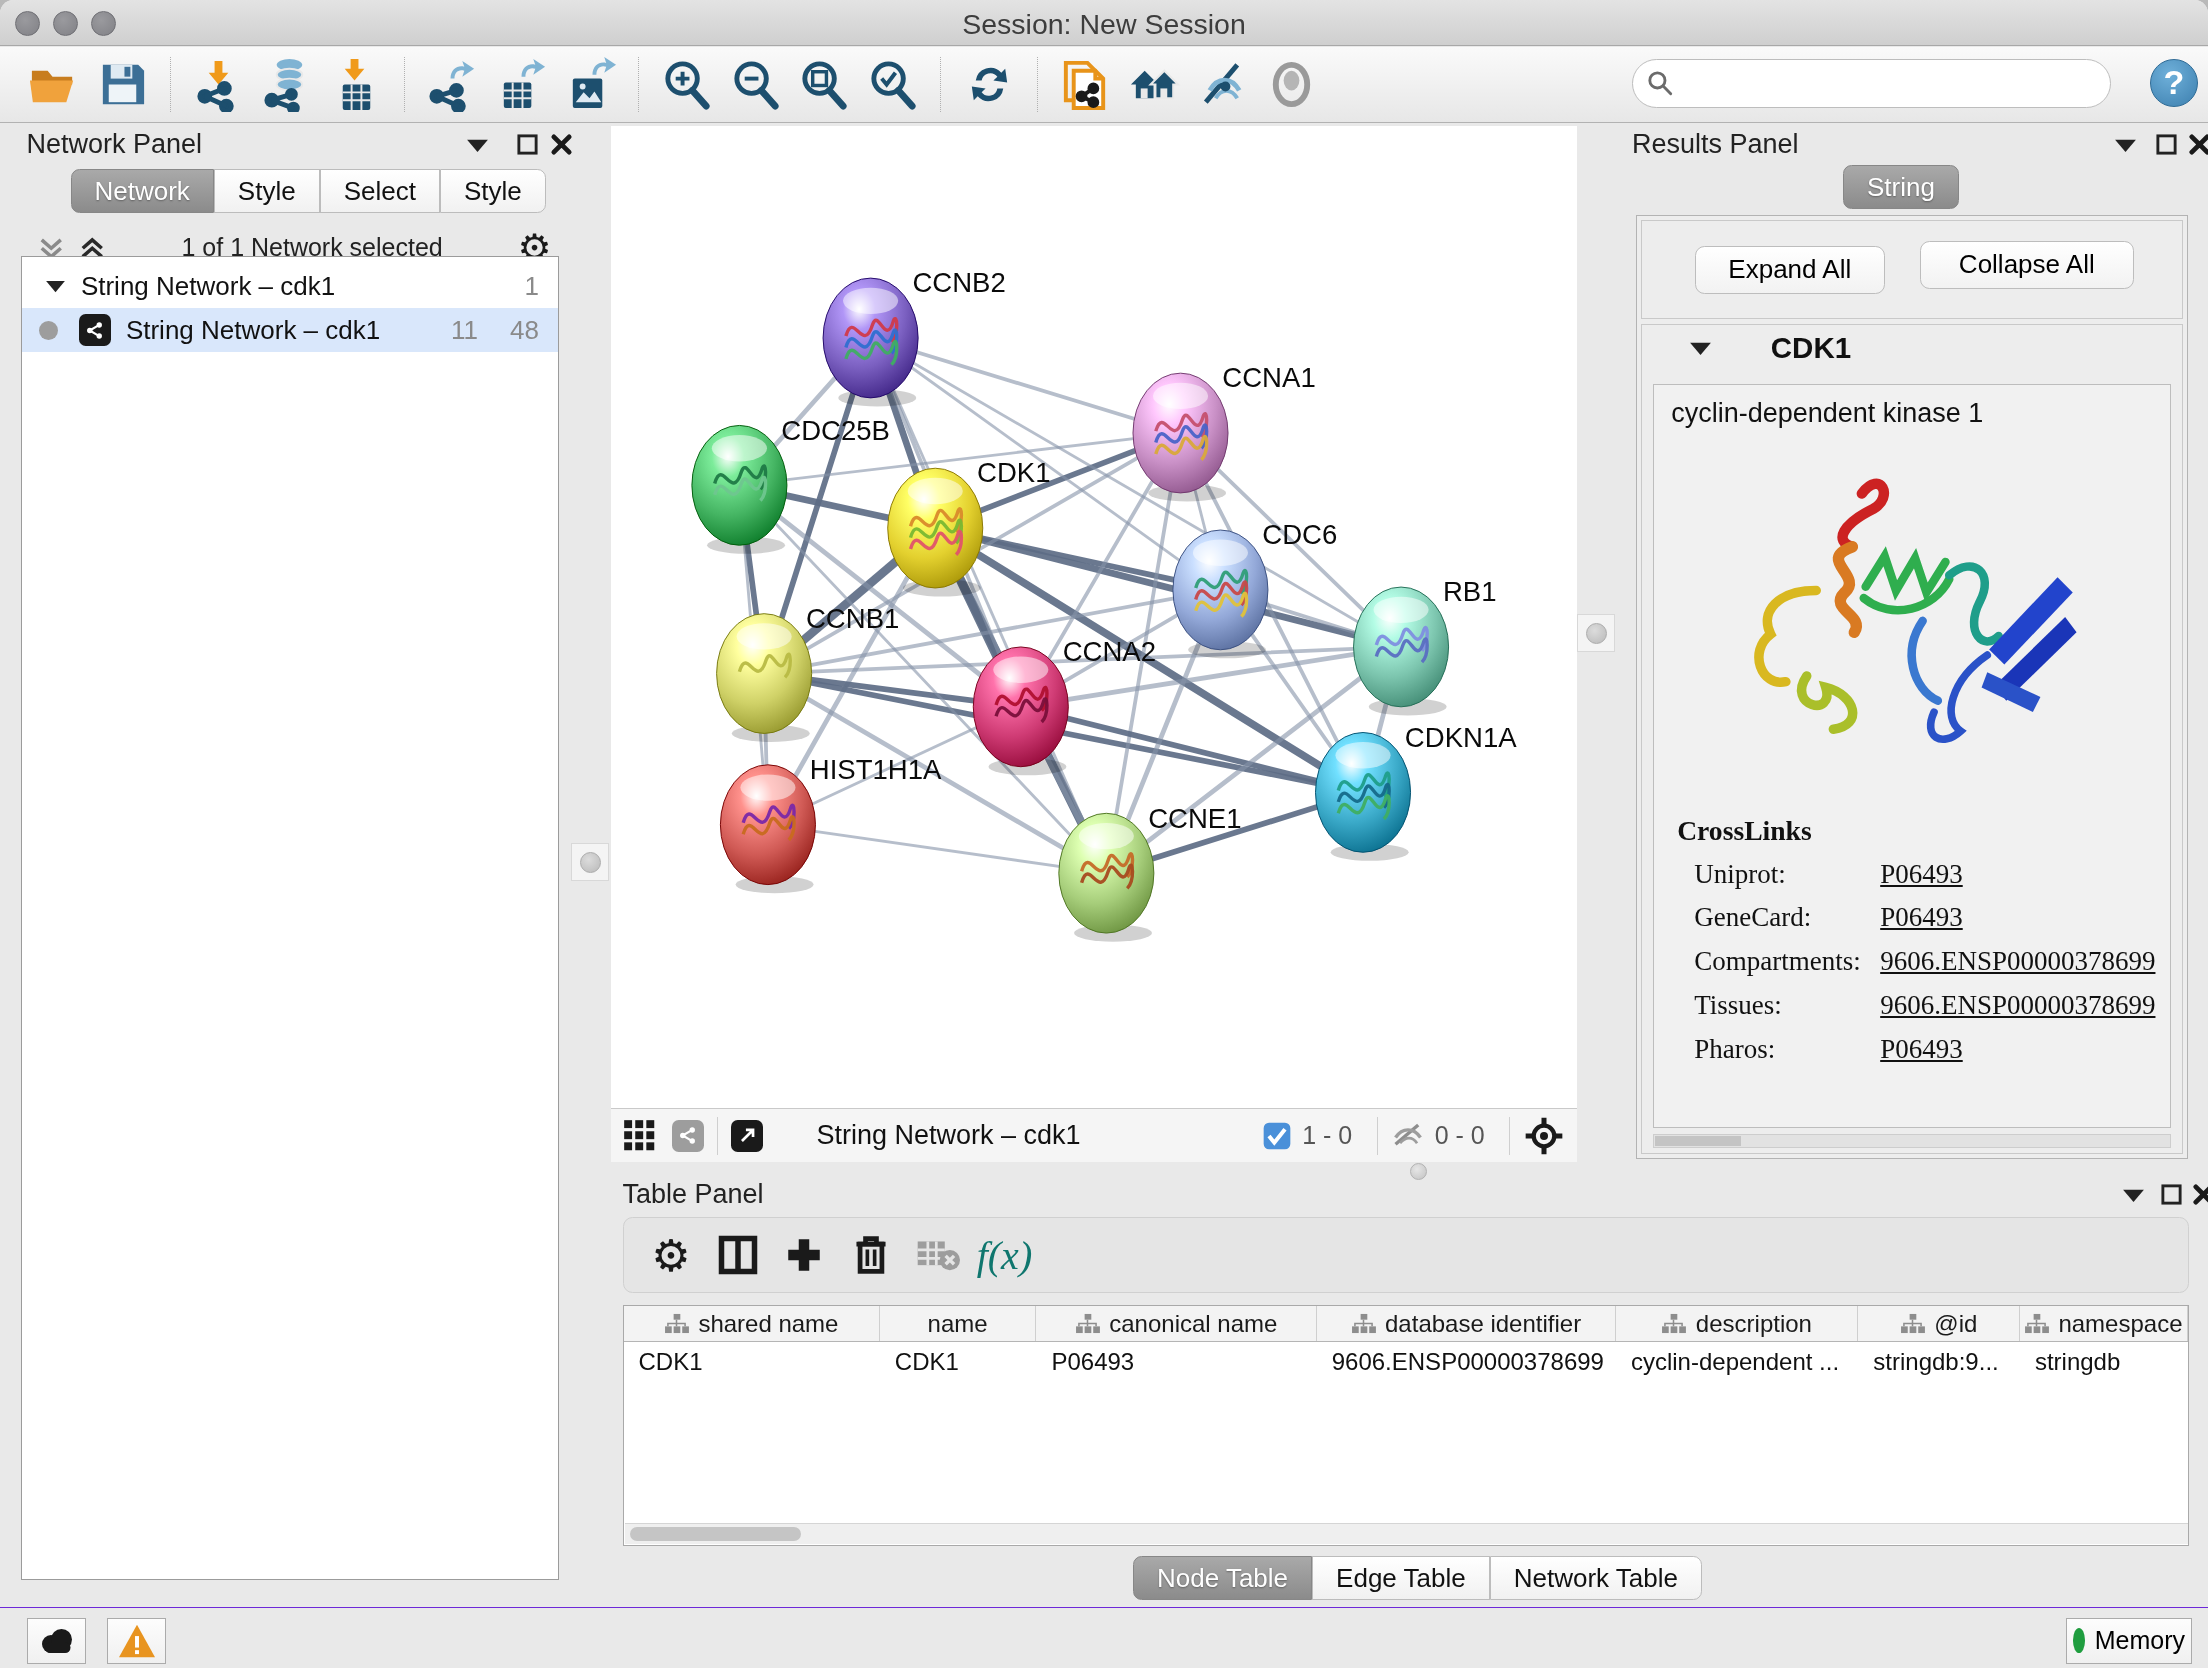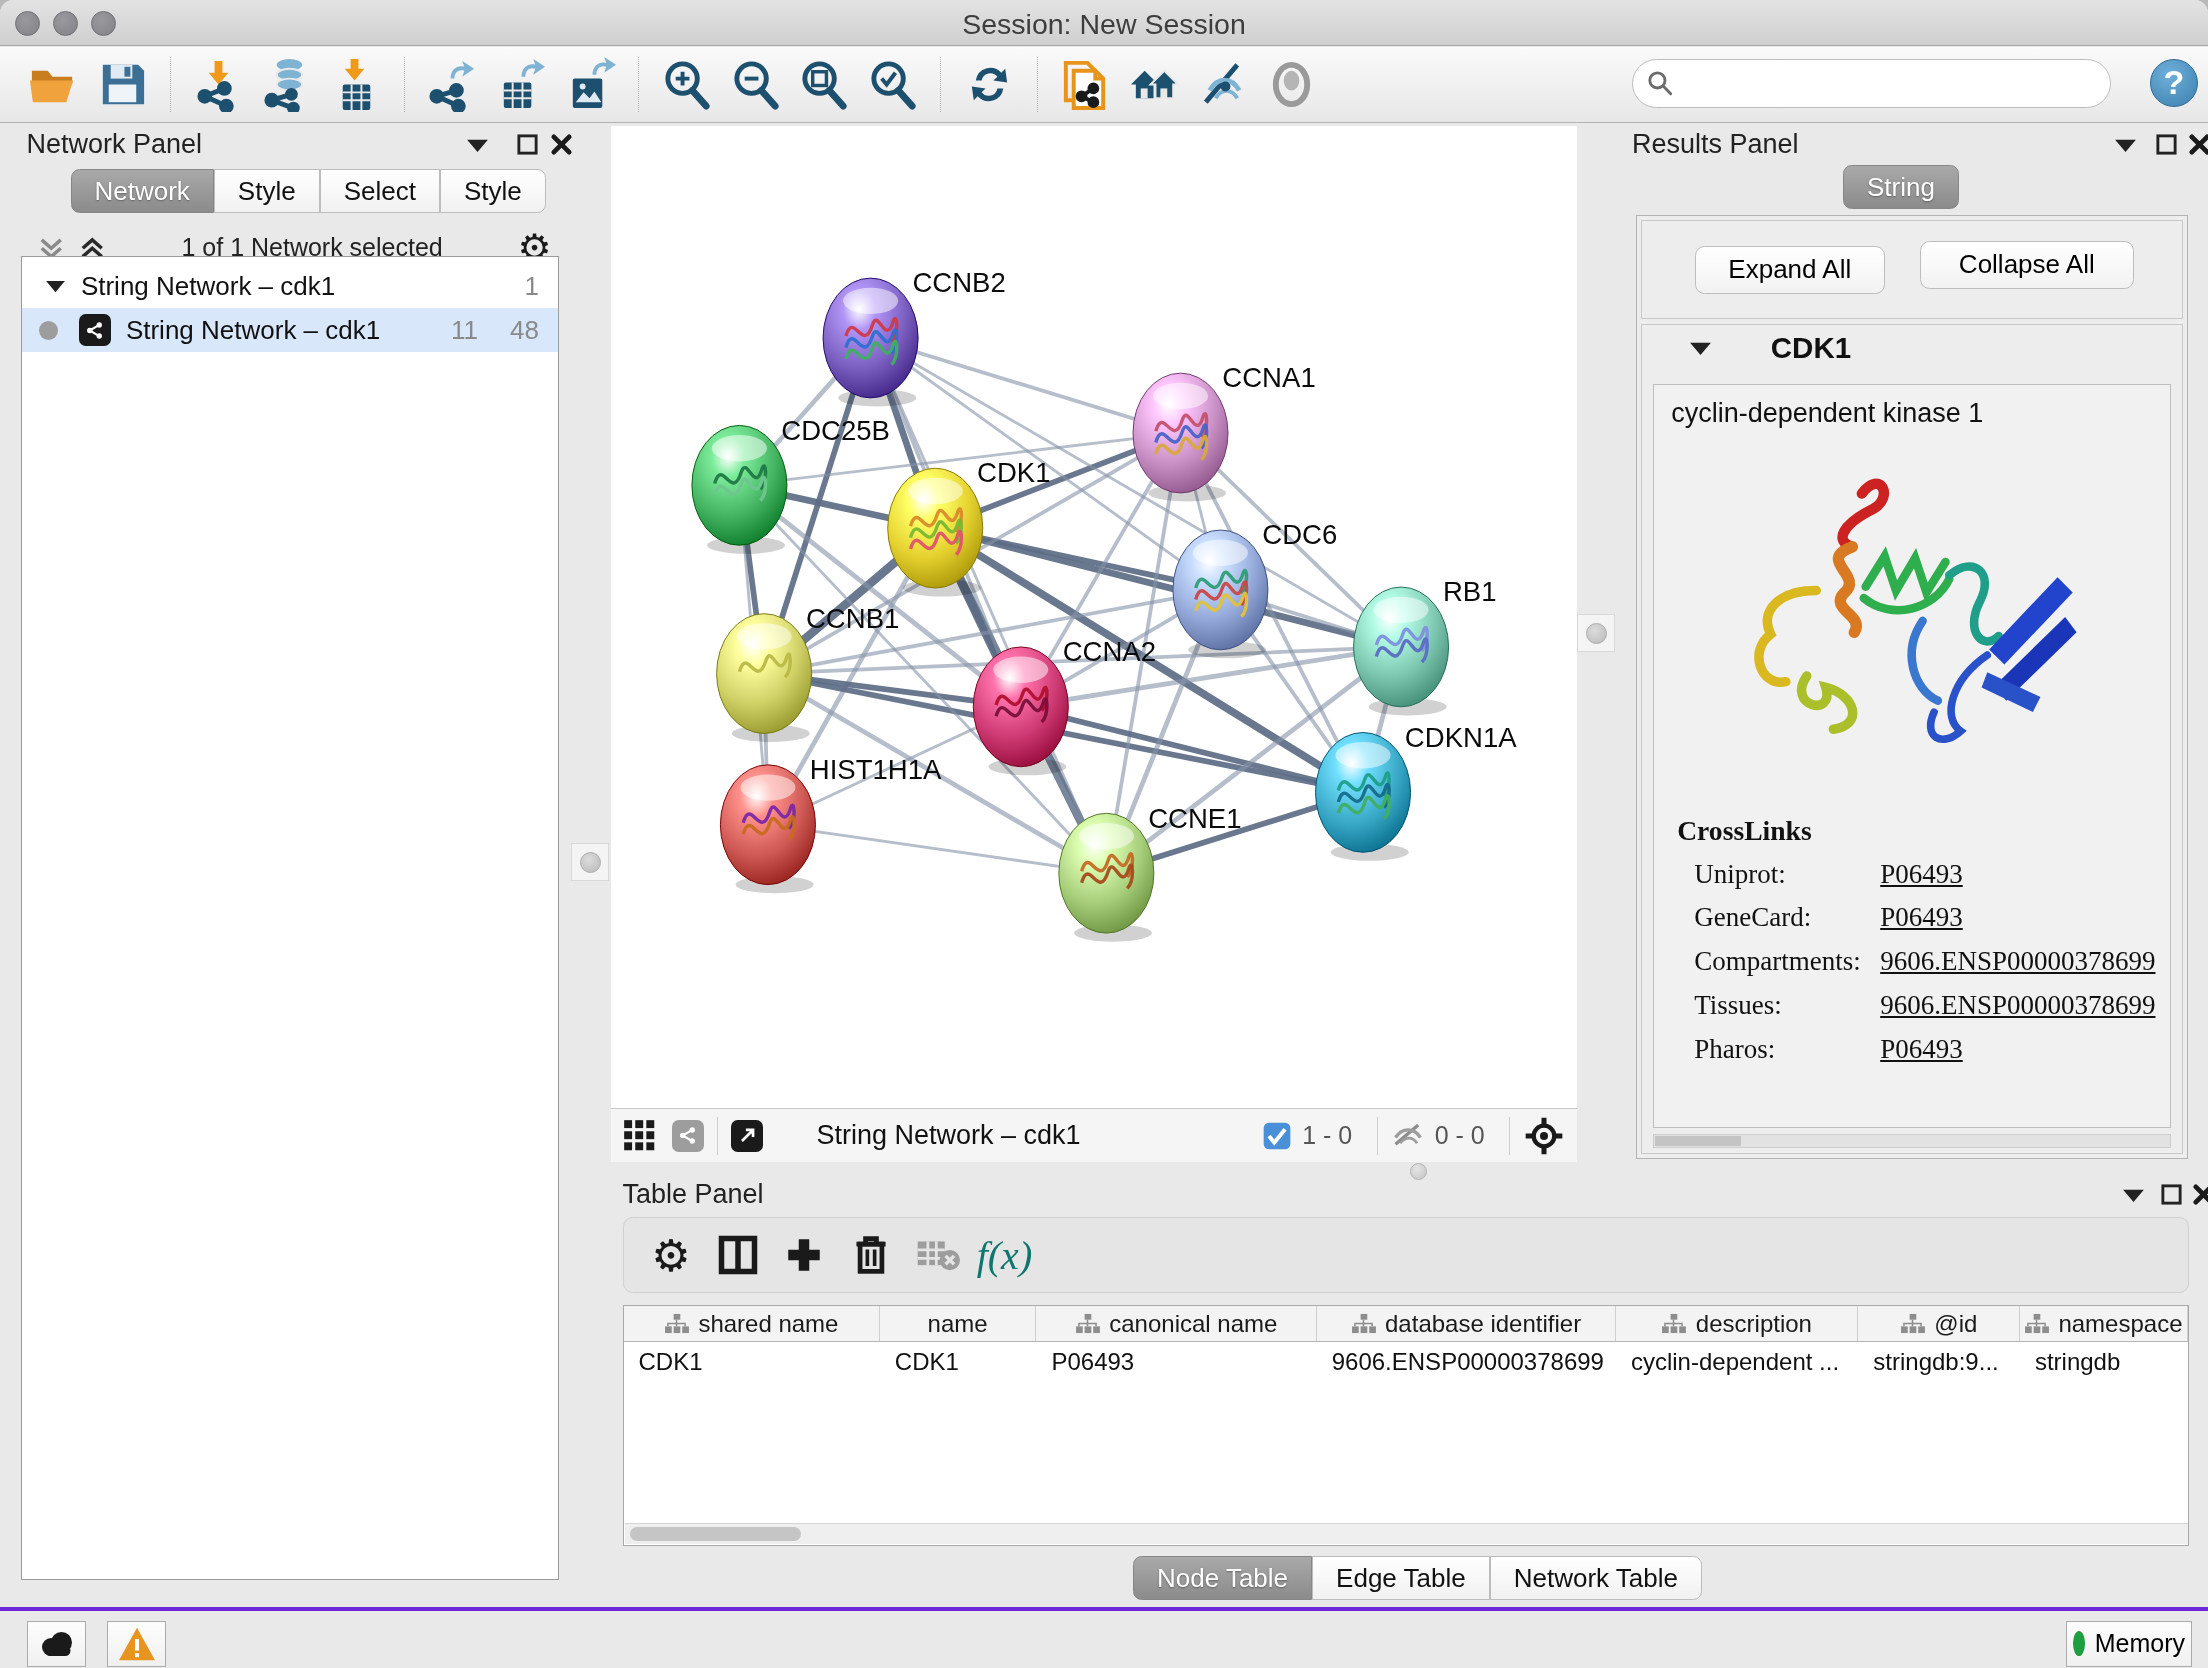--- a/index.html
+++ b/index.html
@@ -69,21 +69,21 @@
   .ttable{position:absolute;left:9.5px;top:126px;width:1566px;height:241px;background:#fff;border:1px solid #a9a9a9;}
   .thead{display:flex;height:36px;background:#f3f3f3;border-bottom:1px solid #b5b5b5;}
   .th{display:flex;align-items:center;justify-content:center;gap:9.5px;font-size:24px;color:#1a1a1a;
     border-right:1px solid #cfcfcf;overflow:hidden;white-space:nowrap;}
   .trowdata{display:flex;height:40px;}
   .td{font-size:24px;padding:5.7px 0 0 15px;overflow:hidden;white-space:nowrap;}
   .hscroll{position:absolute;left:1px;bottom:1px;width:1563px;height:21px;background:#efefef;border-top:1px solid #d5d5d5;}
   .hscroll i{position:absolute;left:5.7px;top:2.9px;width:171px;height:14.3px;border-radius:7.6px;background:#c5c5c5;display:block;}
   .ttabs{position:absolute;left:520px;top:377px;display:flex;}
   
-  .statusbar{position:absolute;left:0;top:1607px;width:2208px;height:61px;border-top:4px solid #6d28d9;background:#e9e9e9;}
+  .statusbar{position:absolute;left:0;top:1607px;width:2208px;height:61px;border-top:1px solid #6d28d9;background:#e9e9e9;}
   .sbtn{position:absolute;top:9.5px;width:59px;height:46px;background:linear-gradient(#fdfdfd,#f0f0f0);
     border:1.9px solid #ababab;display:flex;align-items:center;justify-content:center;}
   .membtn{position:absolute;top:9.5px;left:2066px;width:126px;height:46px;background:linear-gradient(#fdfdfd,#f0f0f0);
     border:1.9px solid #ababab;display:flex;align-items:center;justify-content:center;gap:9.5px;font-size:25px;}
   .memdot{width:25px;height:25px;border-radius:50%;background:#1f9d3f;}
   .net-label{font-size:27px;}
 </style>
 </head>
 <body>
 

